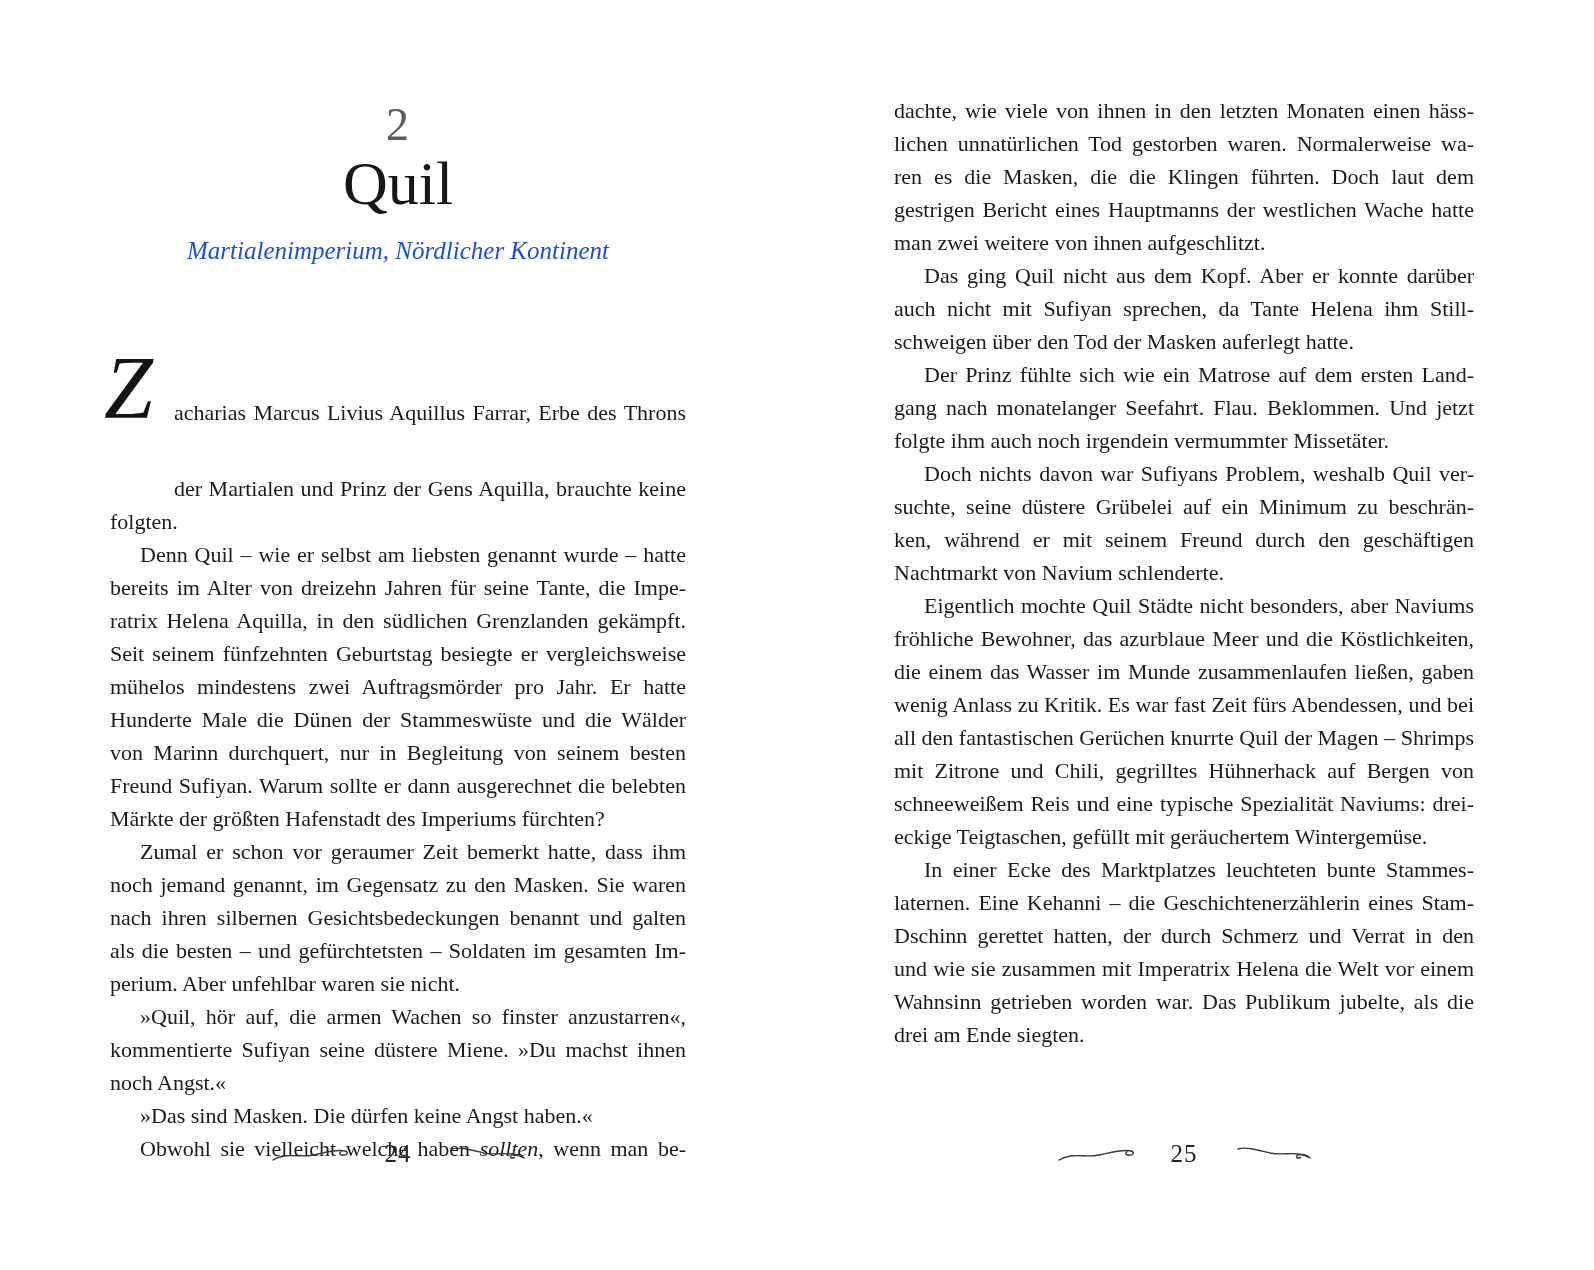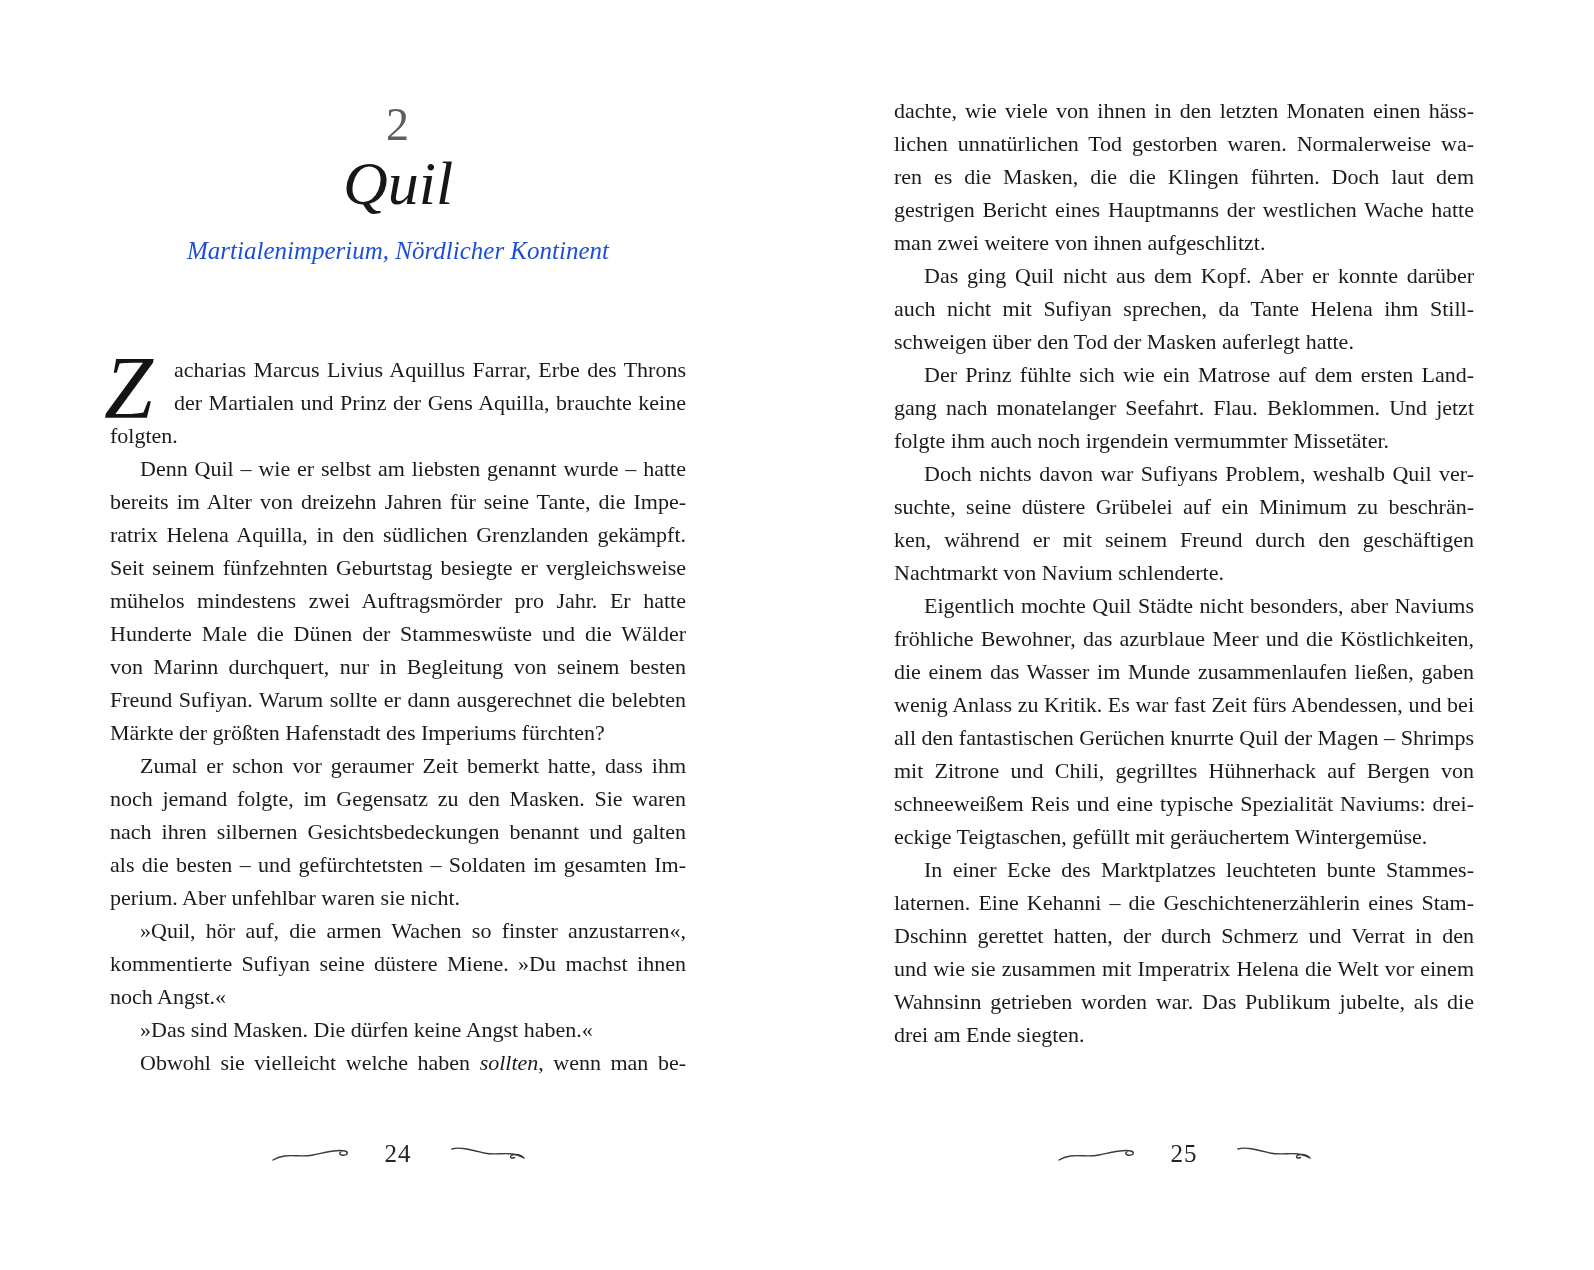--- a/index.html
+++ b/index.html
@@ -22,21 +22,20 @@
   .chapter-number {
     position: absolute; top: 102px; left: 0; width: 100%;
     text-align: center;
     font-size: 46px; line-height: 1;
     color: #5e5e5e;
     letter-spacing: 1px;
   }
   .chapter-title {
     position: absolute; top: 152px; left: 0; width: 100%;
     text-align: center;
-    font-style: italic;
     font-size: 62px; line-height: 1;
     color: #171717;
   }
   .chapter-subtitle {
     position: absolute; top: 236px; left: 0; width: 100%;
     text-align: center;
     font-style: italic;
     font-size: 25px; line-height: 1.2;
     color: #1d4ed8;
   }
@@ -49,21 +48,21 @@
   .line {
     height: 33px; line-height: 33px;
     font-size: 22px;
     text-align: justify;
     text-align-last: left;
     white-space: normal;
     overflow: visible;
   }
   .line.just { text-align-last: justify; }
   .line.ind  { text-indent: 30px; }
-  .line.dc   { padding-left: 64px; }
+  .line.dc   { padding-left: 64px; margin-top: 43px; }
   .line em   { font-style: italic; }
 
   .dropcap {
     position: absolute;
     left: -6px; top: -9px;
     font-size: 88px; line-height: 1;
     font-style: italic;
     color: #141414;
   }
 
@@ -108,21 +107,21 @@
           <div class="line just ind">Denn Quil – wie er selbst am liebsten genannt wurde – hatte</div>
           <div class="line just">bereits im Alter von dreizehn Jahren für seine Tante, die Impe-</div>
           <div class="line just">ratrix Helena Aquilla, in den südlichen Grenzlanden gekämpft.</div>
           <div class="line just">Seit seinem fünfzehnten Geburtstag besiegte er vergleichsweise</div>
           <div class="line just">mühelos mindestens zwei Auftragsmörder pro Jahr. Er hatte</div>
           <div class="line just">Hunderte Male die Dünen der Stammeswüste und die Wälder</div>
           <div class="line just">von Marinn durchquert, nur in Begleitung von seinem besten</div>
           <div class="line just">Freund Sufiyan. Warum sollte er dann ausgerechnet die belebten</div>
           <div class="line">Märkte der größten Hafenstadt des Imperiums fürchten?</div>
           <div class="line just ind">Zumal er schon vor geraumer Zeit bemerkt hatte, dass ihm</div>
-          <div class="line just">noch jemand folgte, im Gegensatz zu den Masken. Sie waren</div>
+          <div class="line just">noch jemand genannt, im Gegensatz zu den Masken. Sie waren</div>
           <div class="line just">nach ihren silbernen Gesichtsbedeckungen benannt und galten</div>
           <div class="line just">als die besten – und gefürchtetsten – Soldaten im gesamten Im-</div>
           <div class="line">perium. Aber unfehlbar waren sie nicht.</div>
           <div class="line just ind">»Quil, hör auf, die armen Wachen so finster anzustarren«,</div>
           <div class="line just">kommentierte Sufiyan seine düstere Miene. »Du machst ihnen</div>
           <div class="line">noch Angst.«</div>
           <div class="line ind">»Das sind Masken. Die dürfen keine Angst haben.«</div>
           <div class="line just ind">Obwohl sie vielleicht welche haben <em>sollten</em>, wenn man be-</div>
         </div>
     </div>

